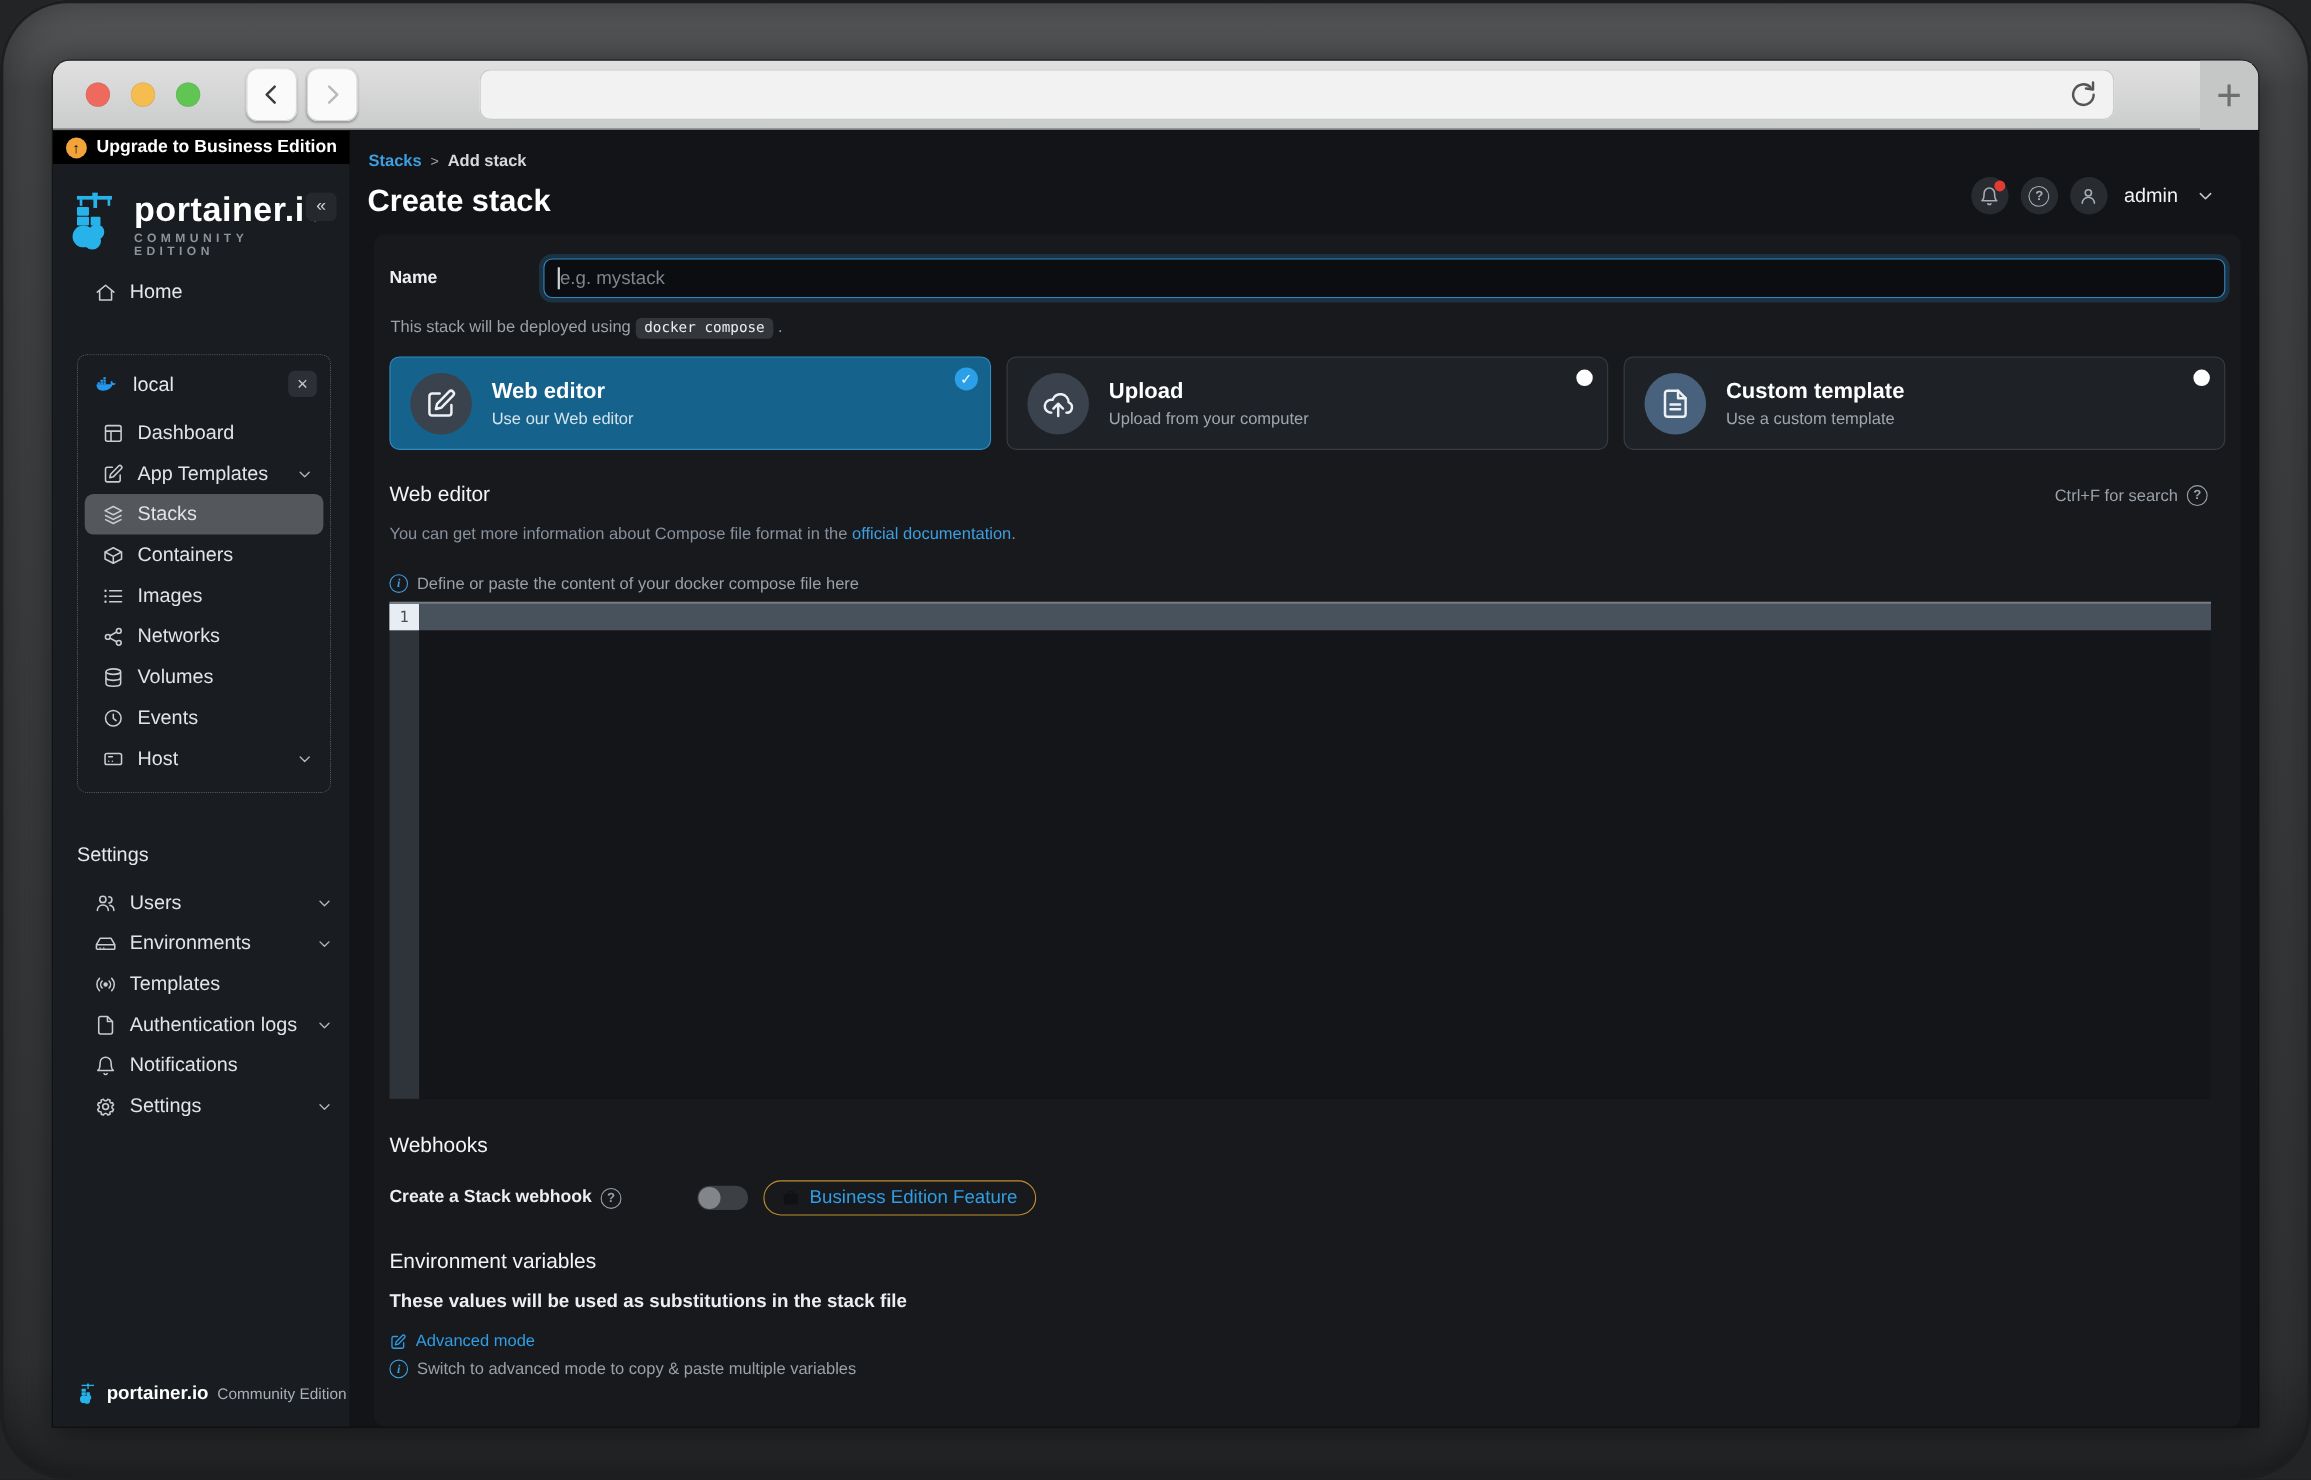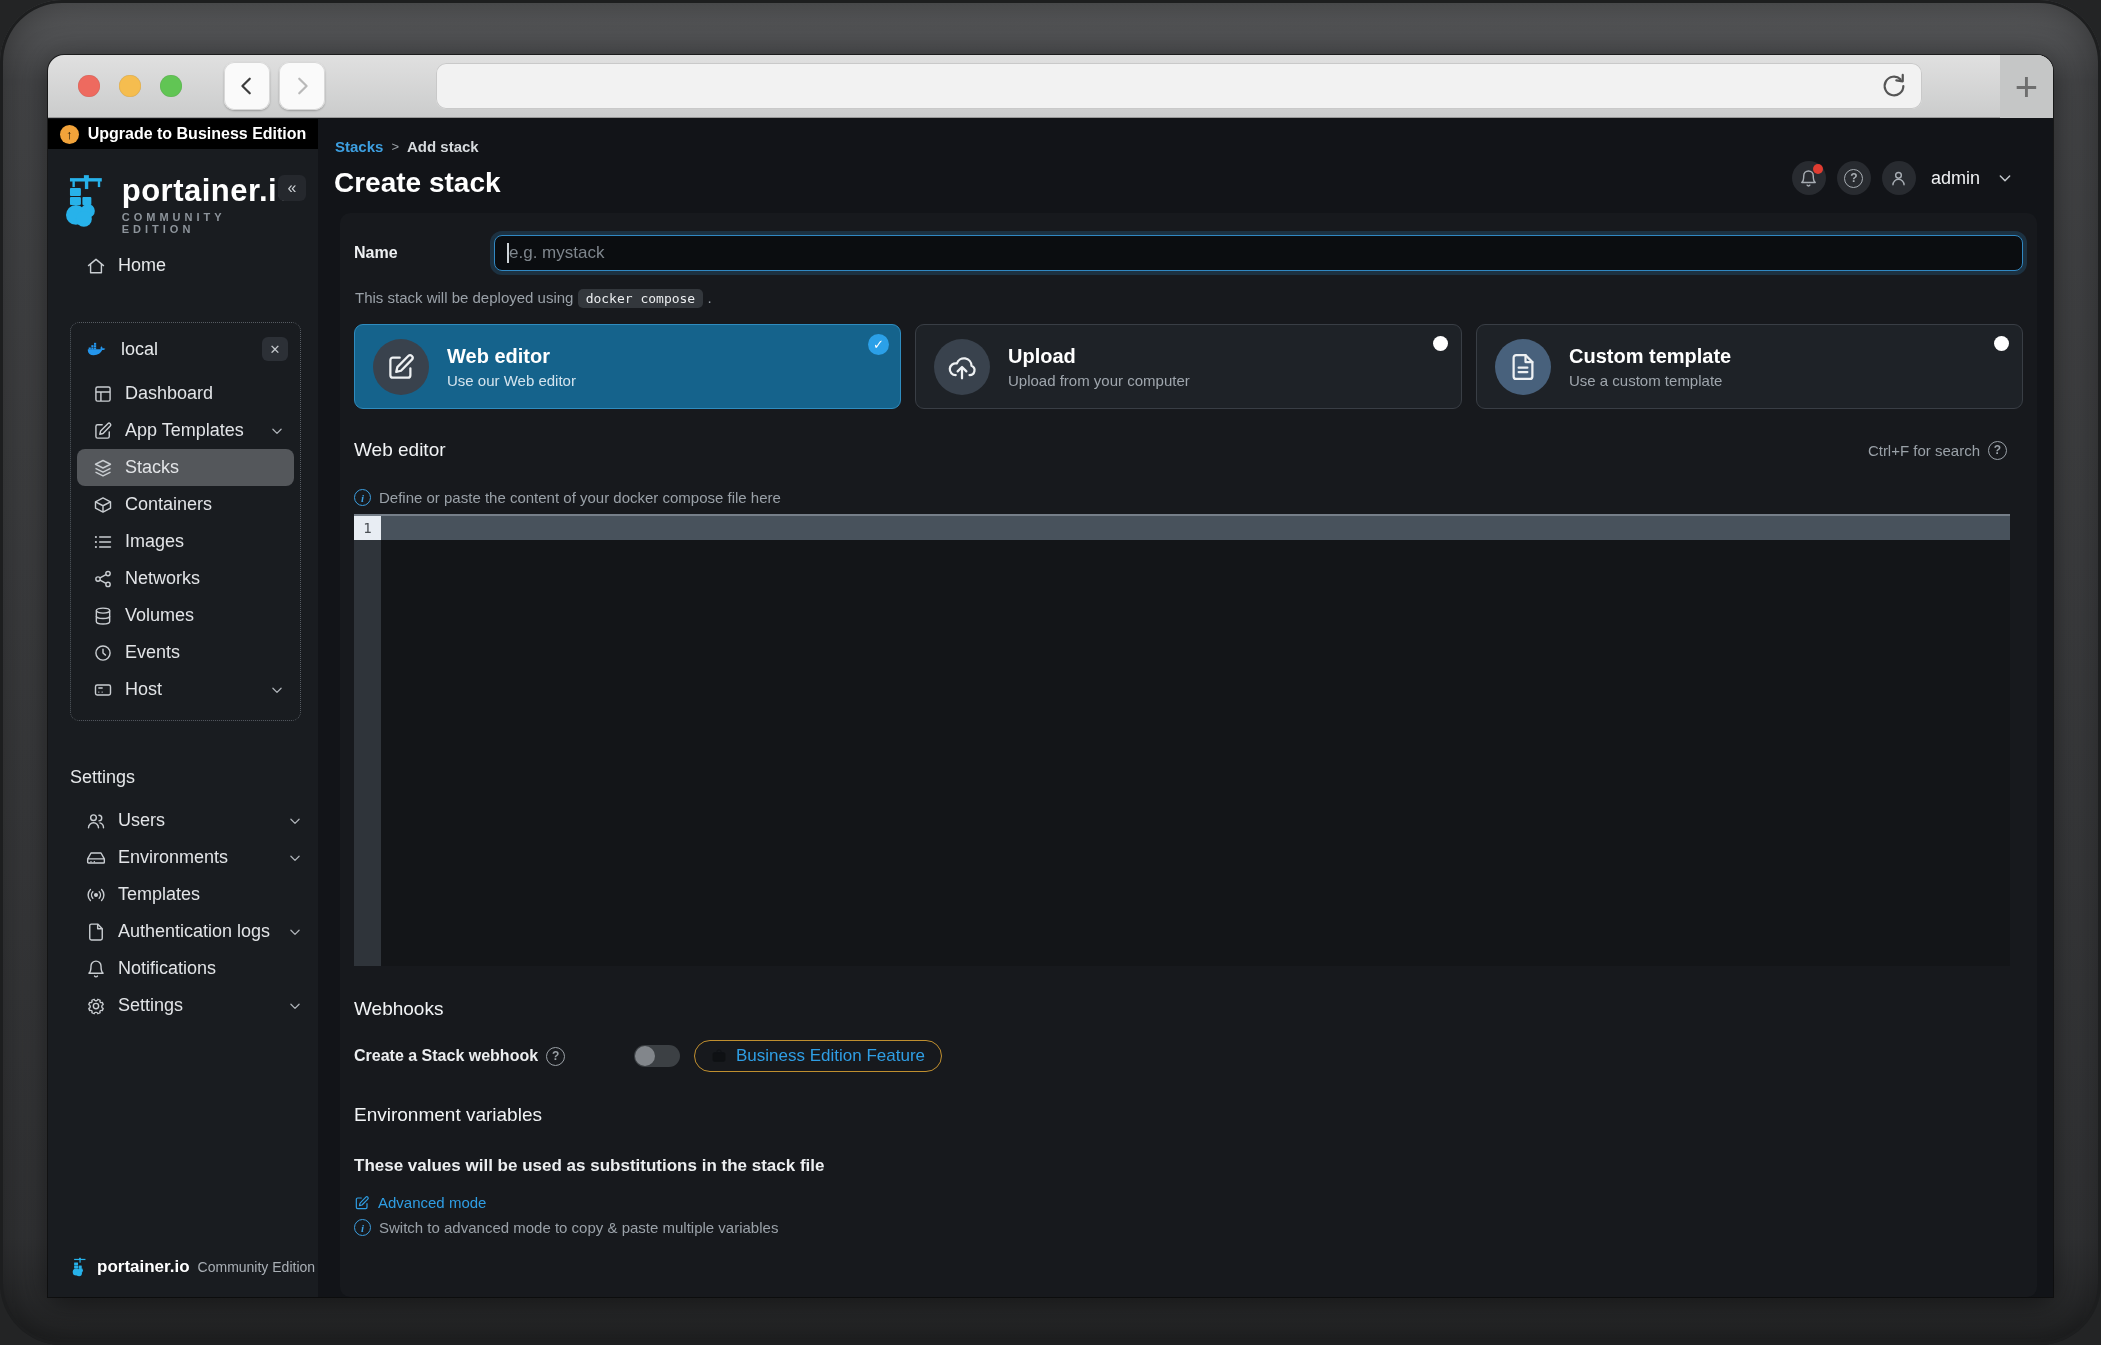--- a/index.html
+++ b/index.html
@@ -135,21 +135,21 @@
 
   .sub-title { margin-top:32px; font-size:19px; color:#f2f4f6; }
   .label-row { margin-top:20px; display:flex; align-items:center; }
   .bold-label { width:280px; display:flex; align-items:center; gap:8px; font-size:16px; font-weight:700; color:#eceef0; }
   .toggle { position:relative; width:46px; height:22px; border-radius:12px; background:#3c4044; cursor:pointer; flex-shrink:0; }
   .toggle .knob { position:absolute; left:1px; top:1px; width:20px; height:20px; border-radius:50%; background:#82868b; }
   .be-badge { margin-left:14px; display:flex; align-items:center; gap:9px; border:1.5px solid #c08f2f;
     border-radius:17px; padding:5px 16px; color:#2f9ee4; font-size:17px; cursor:pointer; }
   .be-badge svg { width:16px; height:16px; }
 
-  .env-strong { margin-top:30px; font-size:17px; font-weight:700; color:#eceef0; }
+  .env-strong { margin-top:14px; font-size:17px; font-weight:700; color:#eceef0; }
   .adv-link { margin-top:18px; display:flex; align-items:center; gap:8px; color:#2f9ee4; font-size:15px; cursor:pointer; }
   .adv-link svg { width:16px; height:16px; }
   .adv-hint { margin-top:8px; display:flex; align-items:center; gap:8px; font-size:15px; color:#9aa1a8; }
 
   svg { display:block; }
 </style>
 </head>
 <body>
 
 <div class="stage">
@@ -502,20 +502,24 @@
           <div class="section-head">
             <div class="section-title">Web editor</div>
             <div class="search-hint">
               <span>Ctrl+F for search</span>
               <span class="q-circle">
                   <span>?</span>
                 </span>
             </div>
           </div>
 
+          <div class="compose-info">
+            <span>You can get more information about Compose file format in the</span>
+            <span class="link">official documentation</span><span>.</span>
+          </div>
 
           <div class="editor-hint">
             <span class="i-circle">
                 <span>i</span>
               </span>
             <span>Define or paste the content of your docker compose file here</span>
           </div>
 
           <div class="editor">
             <div class="gutter">

